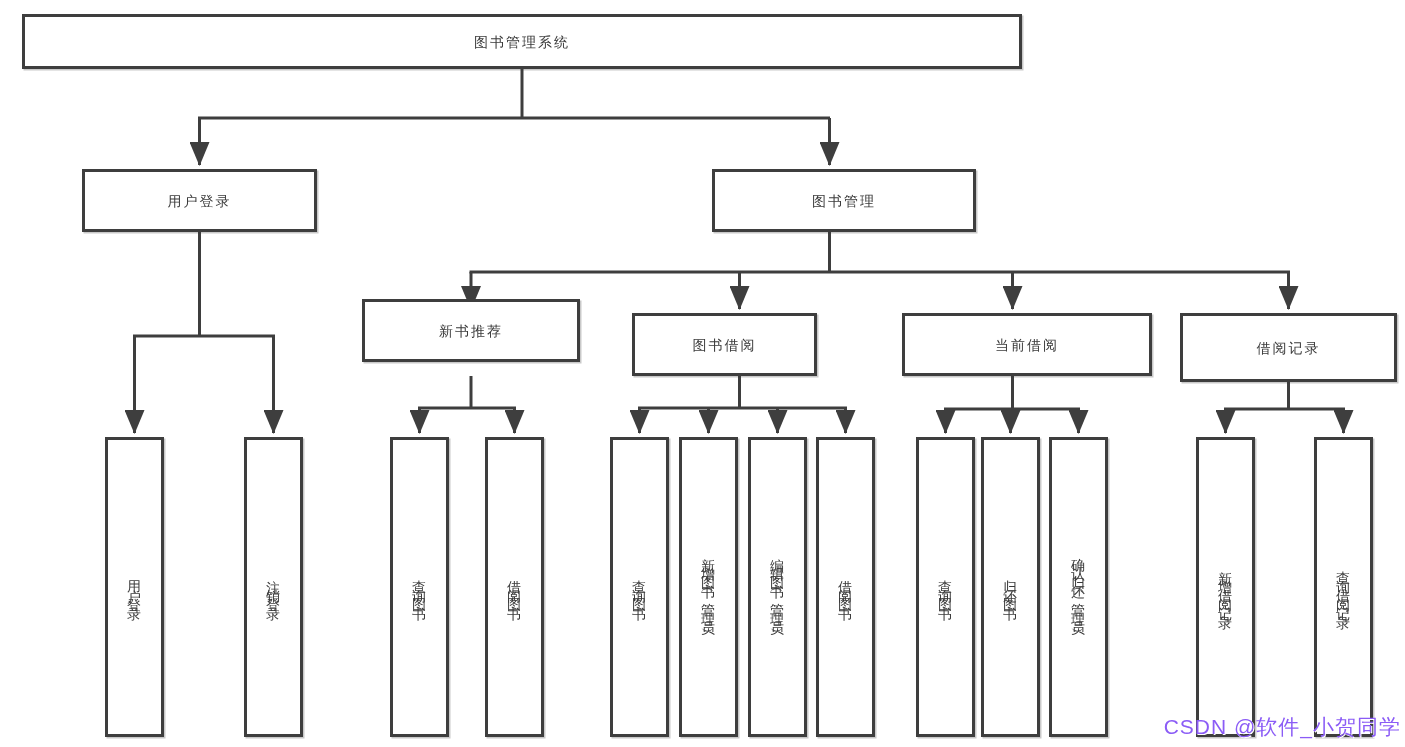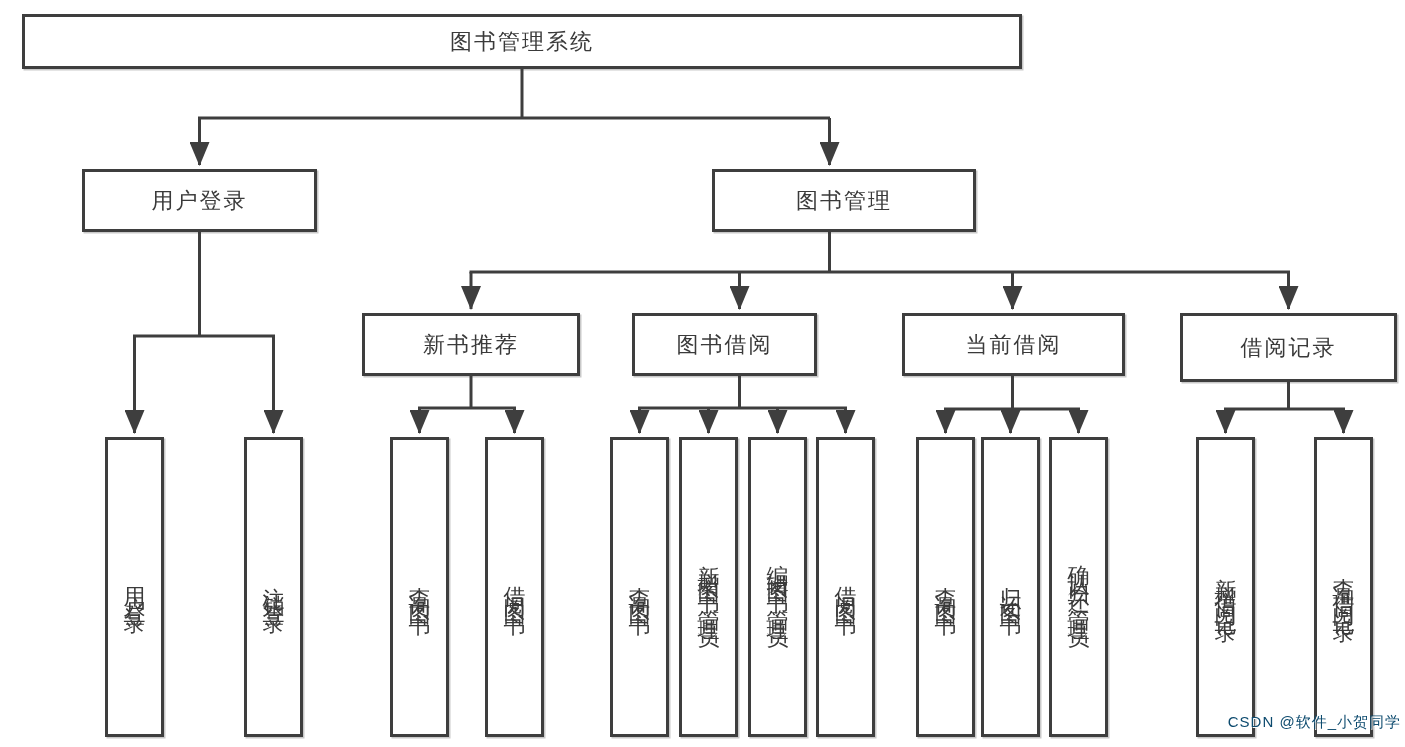--- a/index.html
+++ b/index.html
@@ -21,38 +21,38 @@
     box-sizing: border-box;
     border: 3px solid #3e3e3e;
     background: #ffffff;
     display: flex;
     align-items: center;
     justify-content: center;
     box-shadow: 1.5px 1.5px 0 rgba(60,60,60,0.28);
   }
   .box .lbl {
     color: #3a3a3a;
-    font-size: 22px;
+    font-size: 14px;
     letter-spacing: 2px;
     white-space: nowrap;
     line-height: 1;
   }
   .box.vert .lbl {
     writing-mode: vertical-rl;
     text-orientation: mixed;
     letter-spacing: 9px;
     white-space: normal;
   }
   #watermark {
     position: absolute;
     right: 4px;
     top: 713px;
-    font-size: 15px;
+    font-size: 21px;
     letter-spacing: 1px;
-    color: #0c4a6e;
+    color: #8b5cf6;
     text-shadow: 1px 1px 0 #ffffff;
     z-index: 10;
     white-space: nowrap;
   }
 </style>
 </head>
 <body>
 
 <div id="canvas">
 
@@ -110,27 +110,27 @@
     <span class="lbl">图书管理系统</span>
   </div>
 
   <div class="box" style="left:82px;top:169px;width:235px;height:63px">
     <span class="lbl">用户登录</span>
   </div>
   <div class="box" style="left:712px;top:169px;width:264px;height:63px">
     <span class="lbl">图书管理</span>
   </div>
 
-  <div class="box" style="left:362px;top:313px;width:218px;height:63px">
+  <div class="box" style="left:362px;top:299px;width:218px;height:63px">
     <span class="lbl">新书推荐</span>
   </div>
   <div class="box" style="left:632px;top:313px;width:185px;height:63px">
     <span class="lbl">图书借阅</span>
   </div>
-  <div class="box" style="left:902px;top:313px;width:223px;height:63px">
+  <div class="box" style="left:902px;top:313px;width:250px;height:63px">
     <span class="lbl">当前借阅</span>
   </div>
   <div class="box" style="left:1180px;top:313px;width:217px;height:69px">
     <span class="lbl">借阅记录</span>
   </div>
 
   <div class="box vert" style="left:105px;top:437px;width:59px;height:300px">
     <span class="lbl">用户登录</span>
   </div>
   <div class="box vert" style="left:244px;top:437px;width:59px;height:300px">

